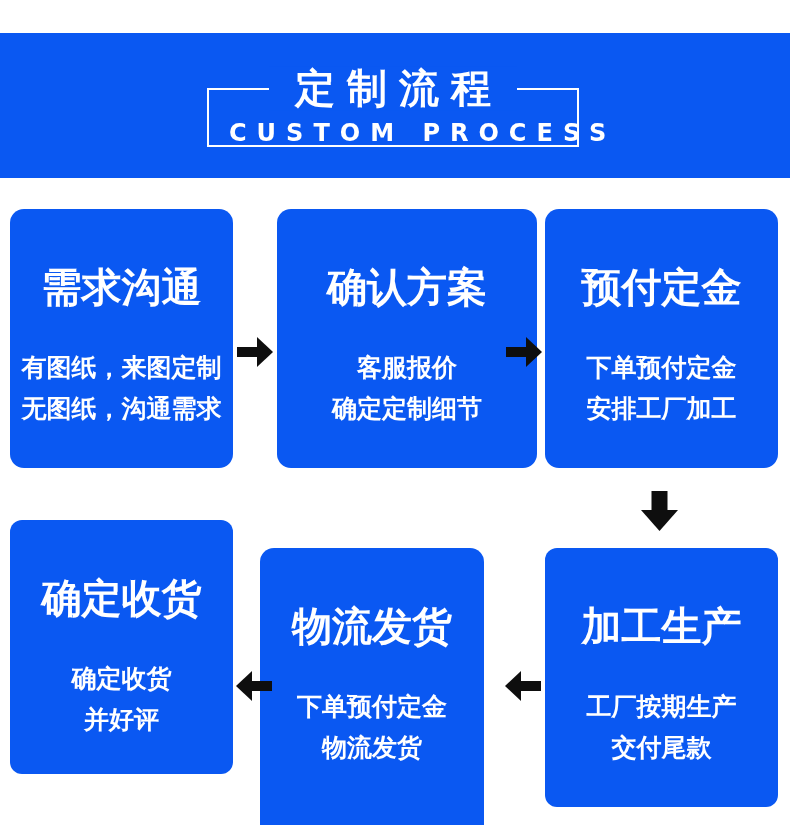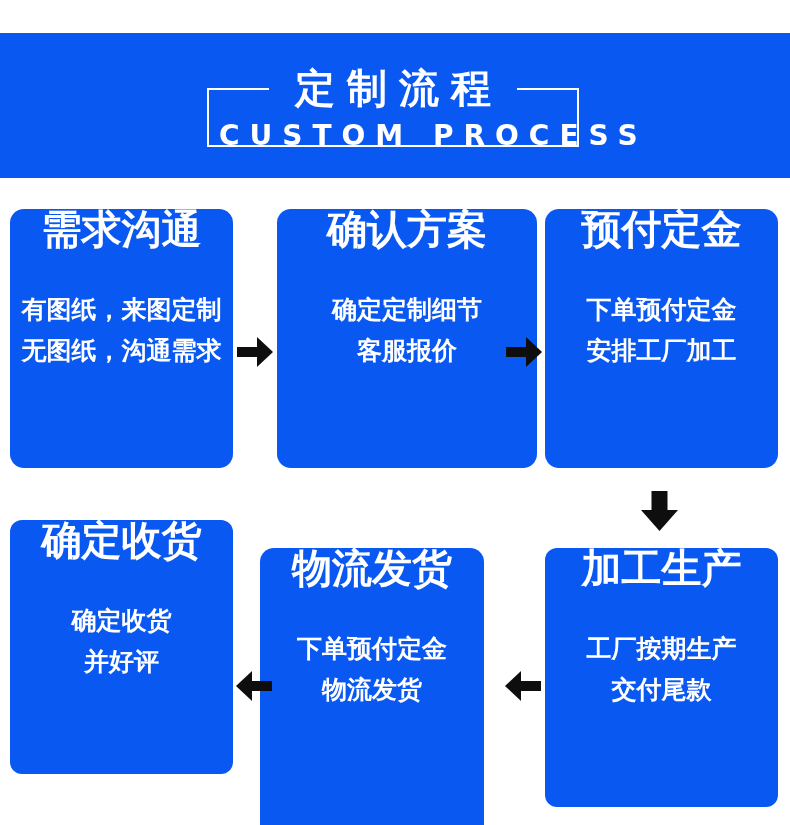--- a/index.html
+++ b/index.html
@@ -27,31 +27,31 @@
   .banner-title{
     position:absolute;left:50%;top:0;transform:translate(-50%,-54%);
     background:var(--primary);
     color:var(--text-on-primary);
     font-size:40px;font-weight:bold;letter-spacing:12px;
     padding:0 14px 0 26px;white-space:nowrap;line-height:1.1;
   }
   .banner-subtitle{
     position:absolute;left:0;right:0;top:29px;text-align:left;
     color:var(--text-on-primary);
-    font-size:28px;font-weight:bold;letter-spacing:10px;
-    text-indent:10px;white-space:nowrap;
+    font-size:24px;font-weight:bold;letter-spacing:10px;
+    text-indent:10px;white-space:nowrap;padding-left:10px;
   }
 
   
   .step-box{
     position:absolute;background:var(--primary);border-radius:14px;
     color:var(--text-on-primary);text-align:center;
   }
   .step-title{
-    font-size:40px;font-weight:bold;line-height:1;
+    margin-top:58px;font-size:40px;font-weight:bold;line-height:1;
     white-space:nowrap;
   }
   .step-lines{margin-top:40px;}
   .step-line{
     font-size:25px;font-weight:bold;line-height:41px;white-space:nowrap;
   }
   #box-1{left:10px; top:209px;width:223px;height:259px;}
   #box-2{left:277px;top:209px;width:260px;height:259px;}
   #box-3{left:545px;top:209px;width:233px;height:259px;}
   #box-4{left:545px;top:548px;width:233px;height:259px;border-radius:12px;}
@@ -83,22 +83,22 @@
     <div class="step-title">需求沟通</div>
     <div class="step-lines">
       <div class="step-line">有图纸，来图定制</div>
       <div class="step-line">无图纸，沟通需求</div>
     </div>
   </div>
 
   <div class="step-box" id="box-2">
     <div class="step-title">确认方案</div>
     <div class="step-lines">
+      <div class="step-line">客服报价</div>
       <div class="step-line">确定定制细节</div>
-      <div class="step-line">客服报价</div>
     </div>
   </div>
 
   <div class="step-box" id="box-3">
     <div class="step-title">预付定金</div>
     <div class="step-lines">
       <div class="step-line">下单预付定金</div>
       <div class="step-line">安排工厂加工</div>
     </div>
   </div>

